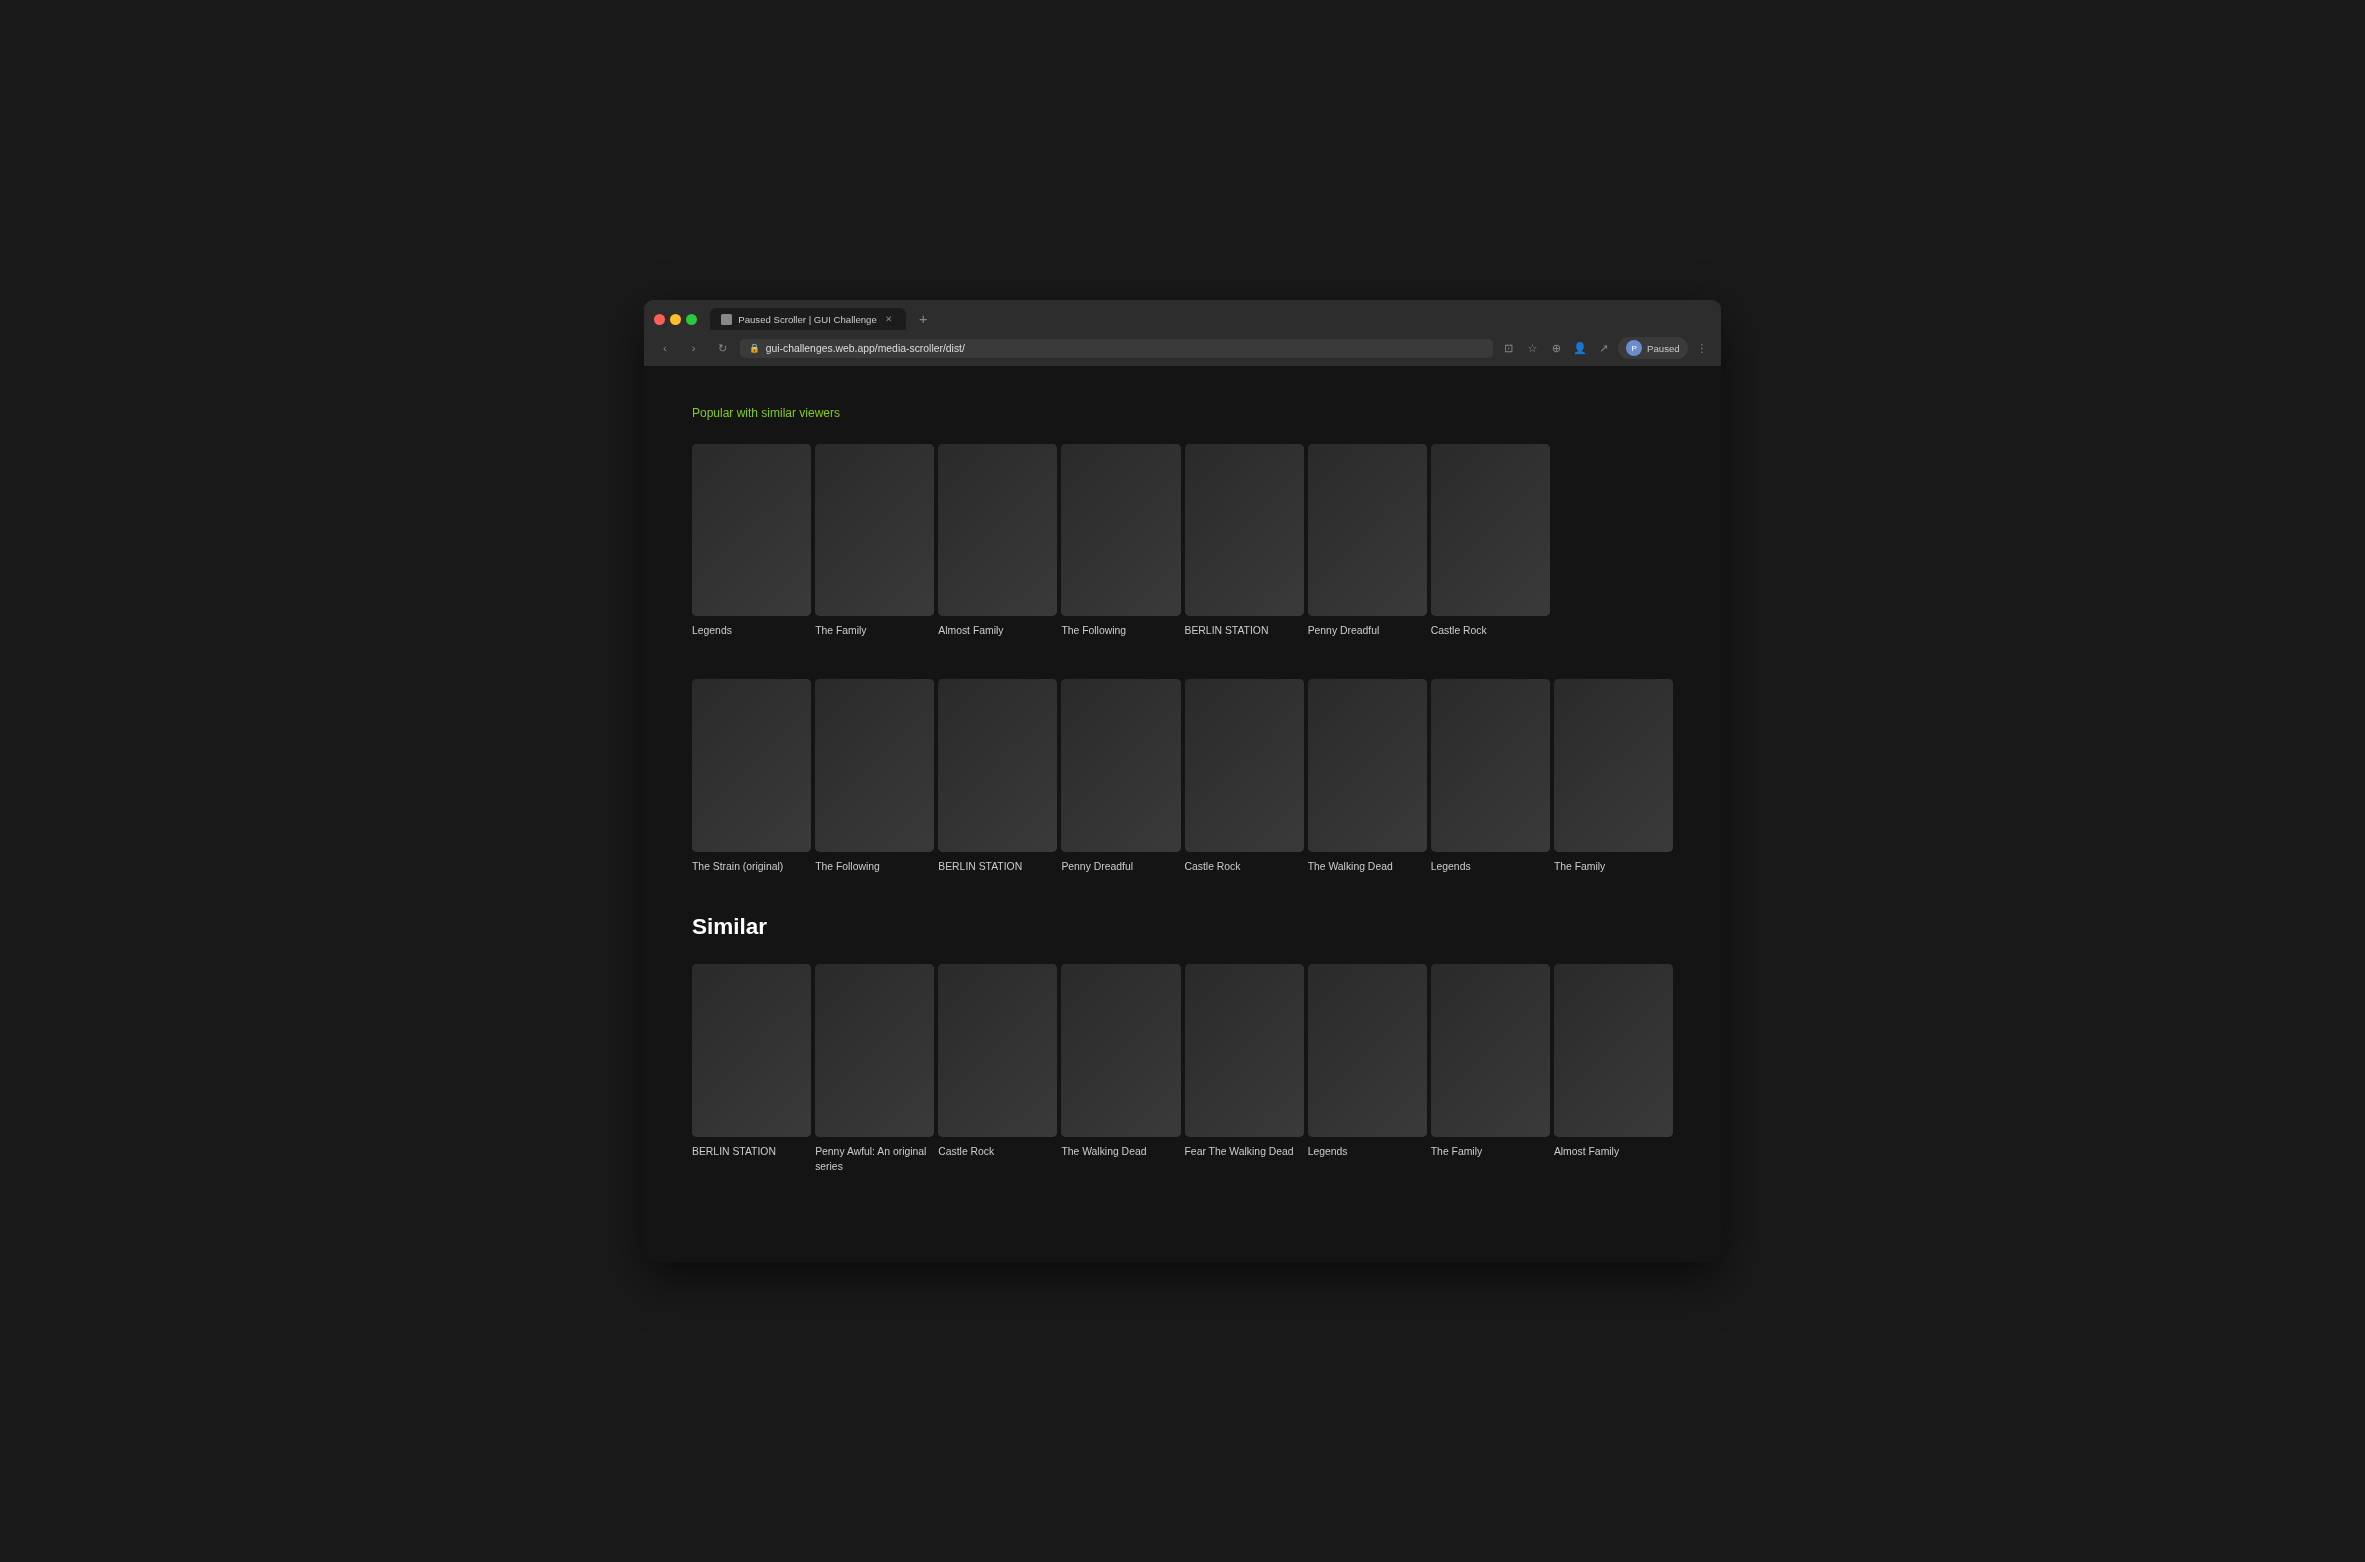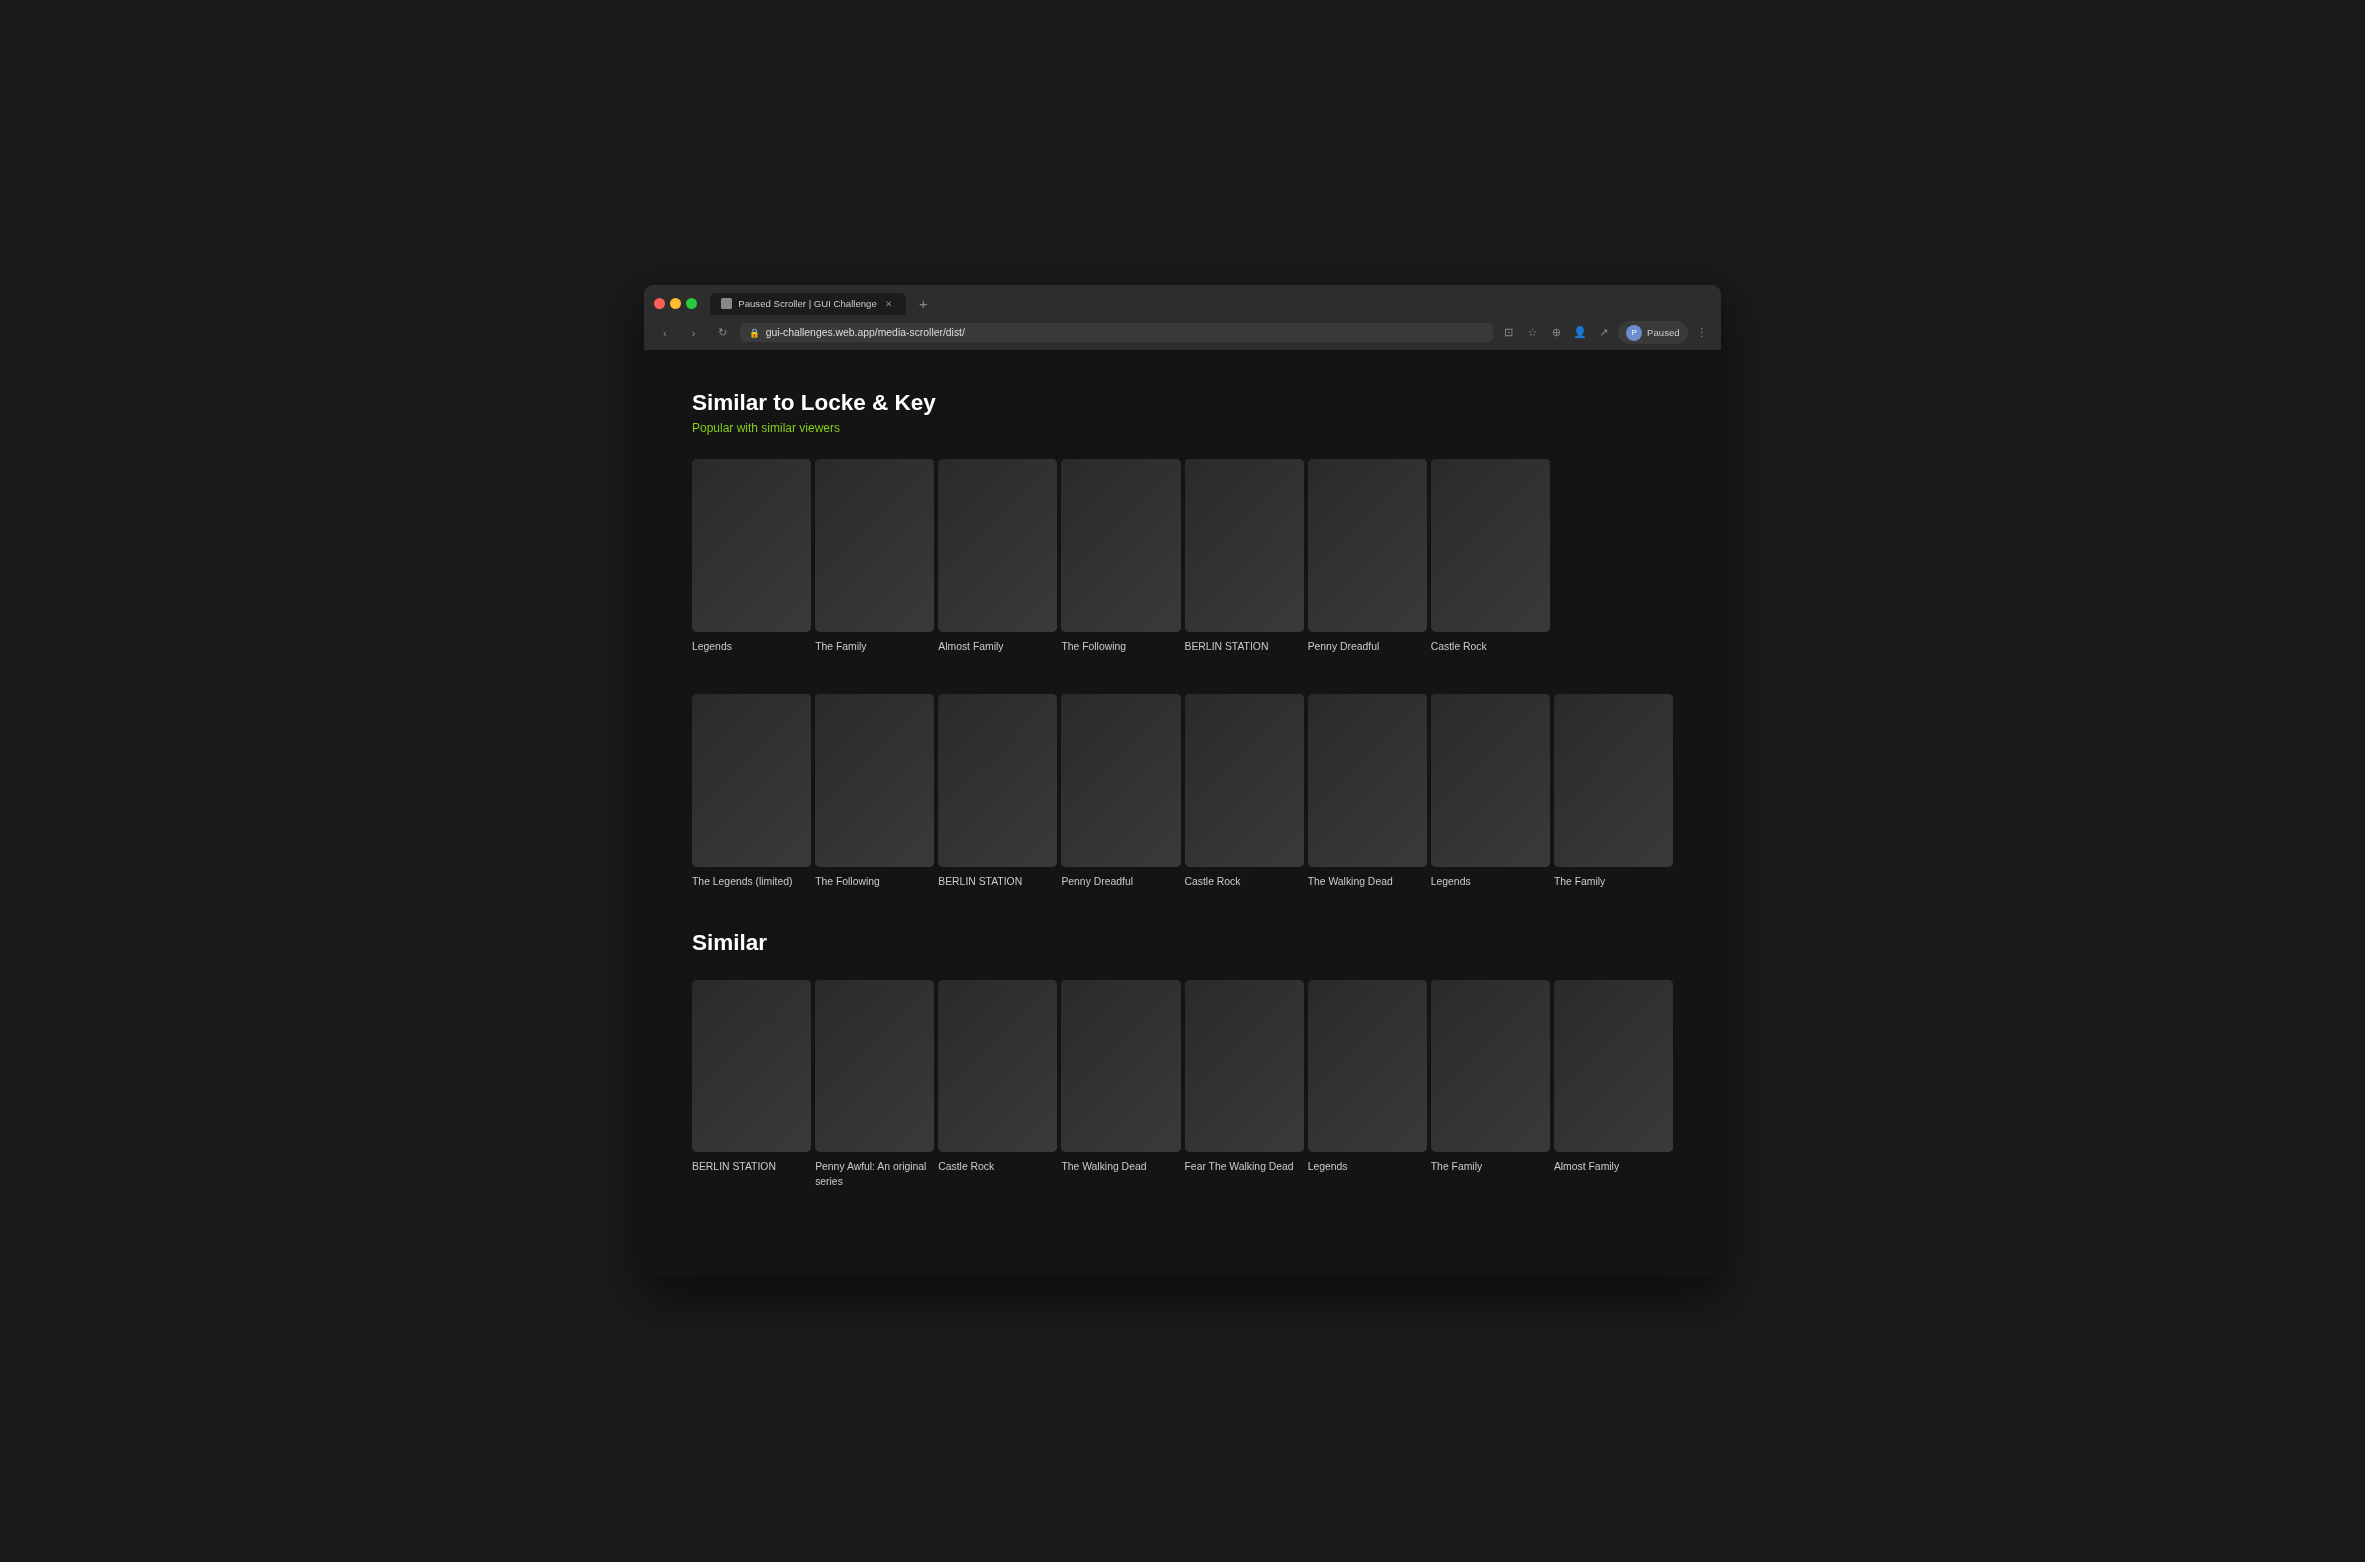--- a/index.html
+++ b/index.html
@@ -275,21 +275,20 @@
           <span>Paused</span>
         </div>
         <div class="nav-icon">⋮</div>
       </div>
     </div>
   </div>
 
   <div class="page-content">
 
     <div class="section">
-      <div class="section-title">Similar to Locke &amp; Key</div>
       <div class="section-subtitle">Popular with similar viewers</div>
       <div class="media-grid">
         <div class="media-item">
           <div class="media-card">
               <div class="media-card-inner"></div>
             </div>
           <span class="media-title">Legends</span>
         </div>
         <div class="media-item">
           <div class="media-card">
@@ -329,21 +328,21 @@
         </div>
       </div>
     </div>
 
     <div class="section">
       <div class="media-grid">
         <div class="media-item">
           <div class="media-card">
               <div class="media-card-inner"></div>
             </div>
-          <span class="media-title">The Legends (limited)</span>
+          <span class="media-title">The Strain (original)</span>
         </div>
         <div class="media-item">
           <div class="media-card">
               <div class="media-card-inner"></div>
             </div>
           <span class="media-title">The Following</span>
         </div>
         <div class="media-item">
           <div class="media-card">
               <div class="media-card-inner"></div>

